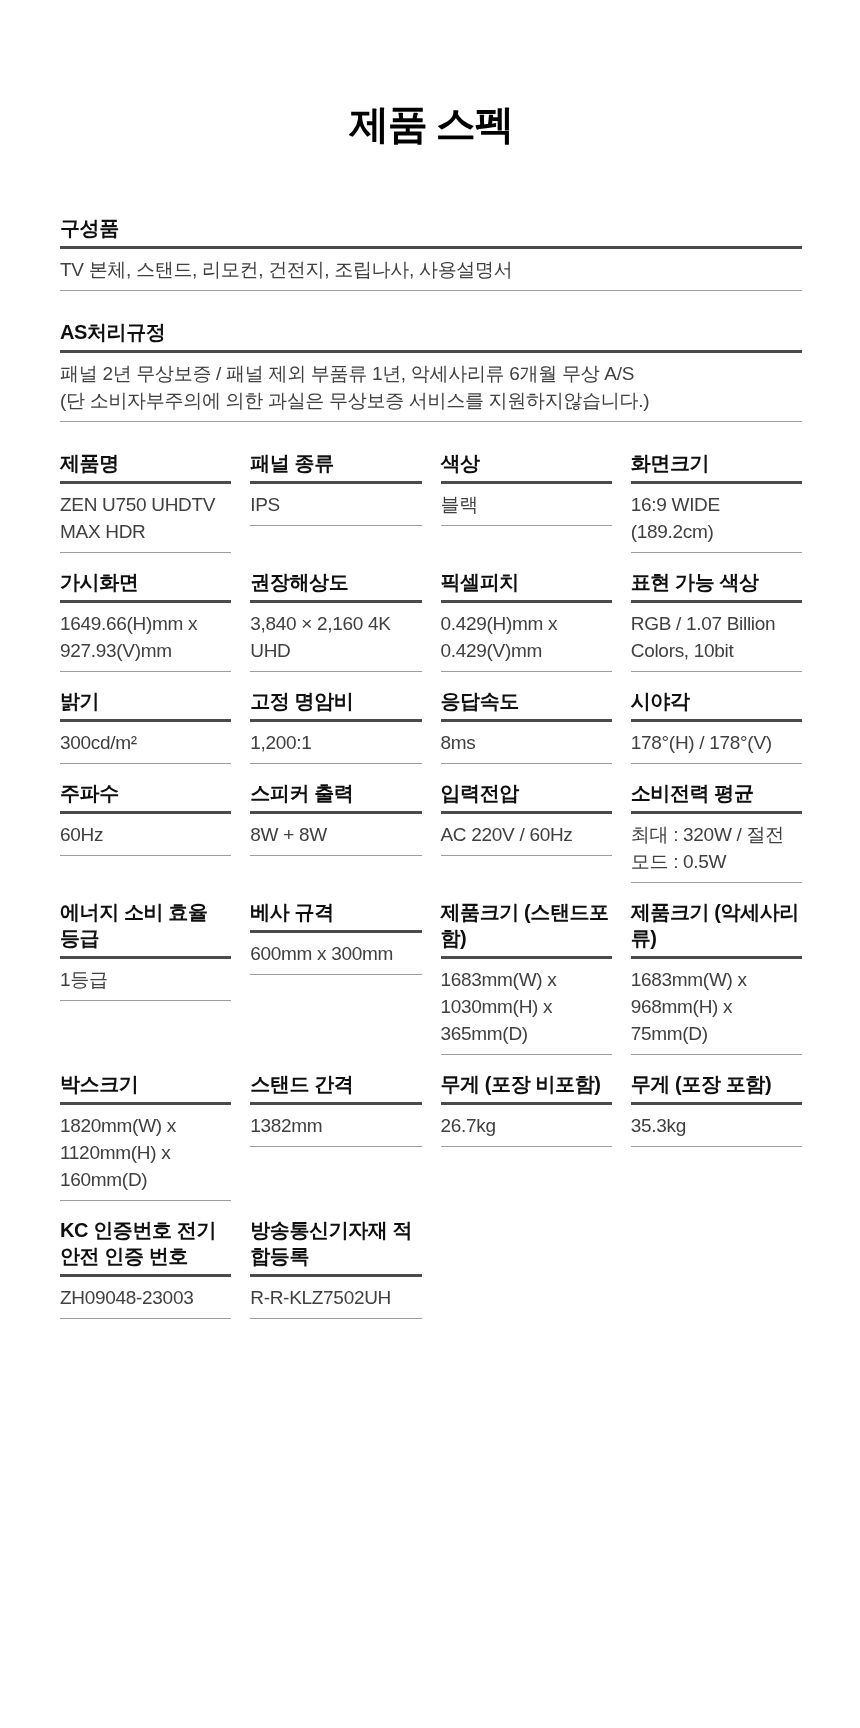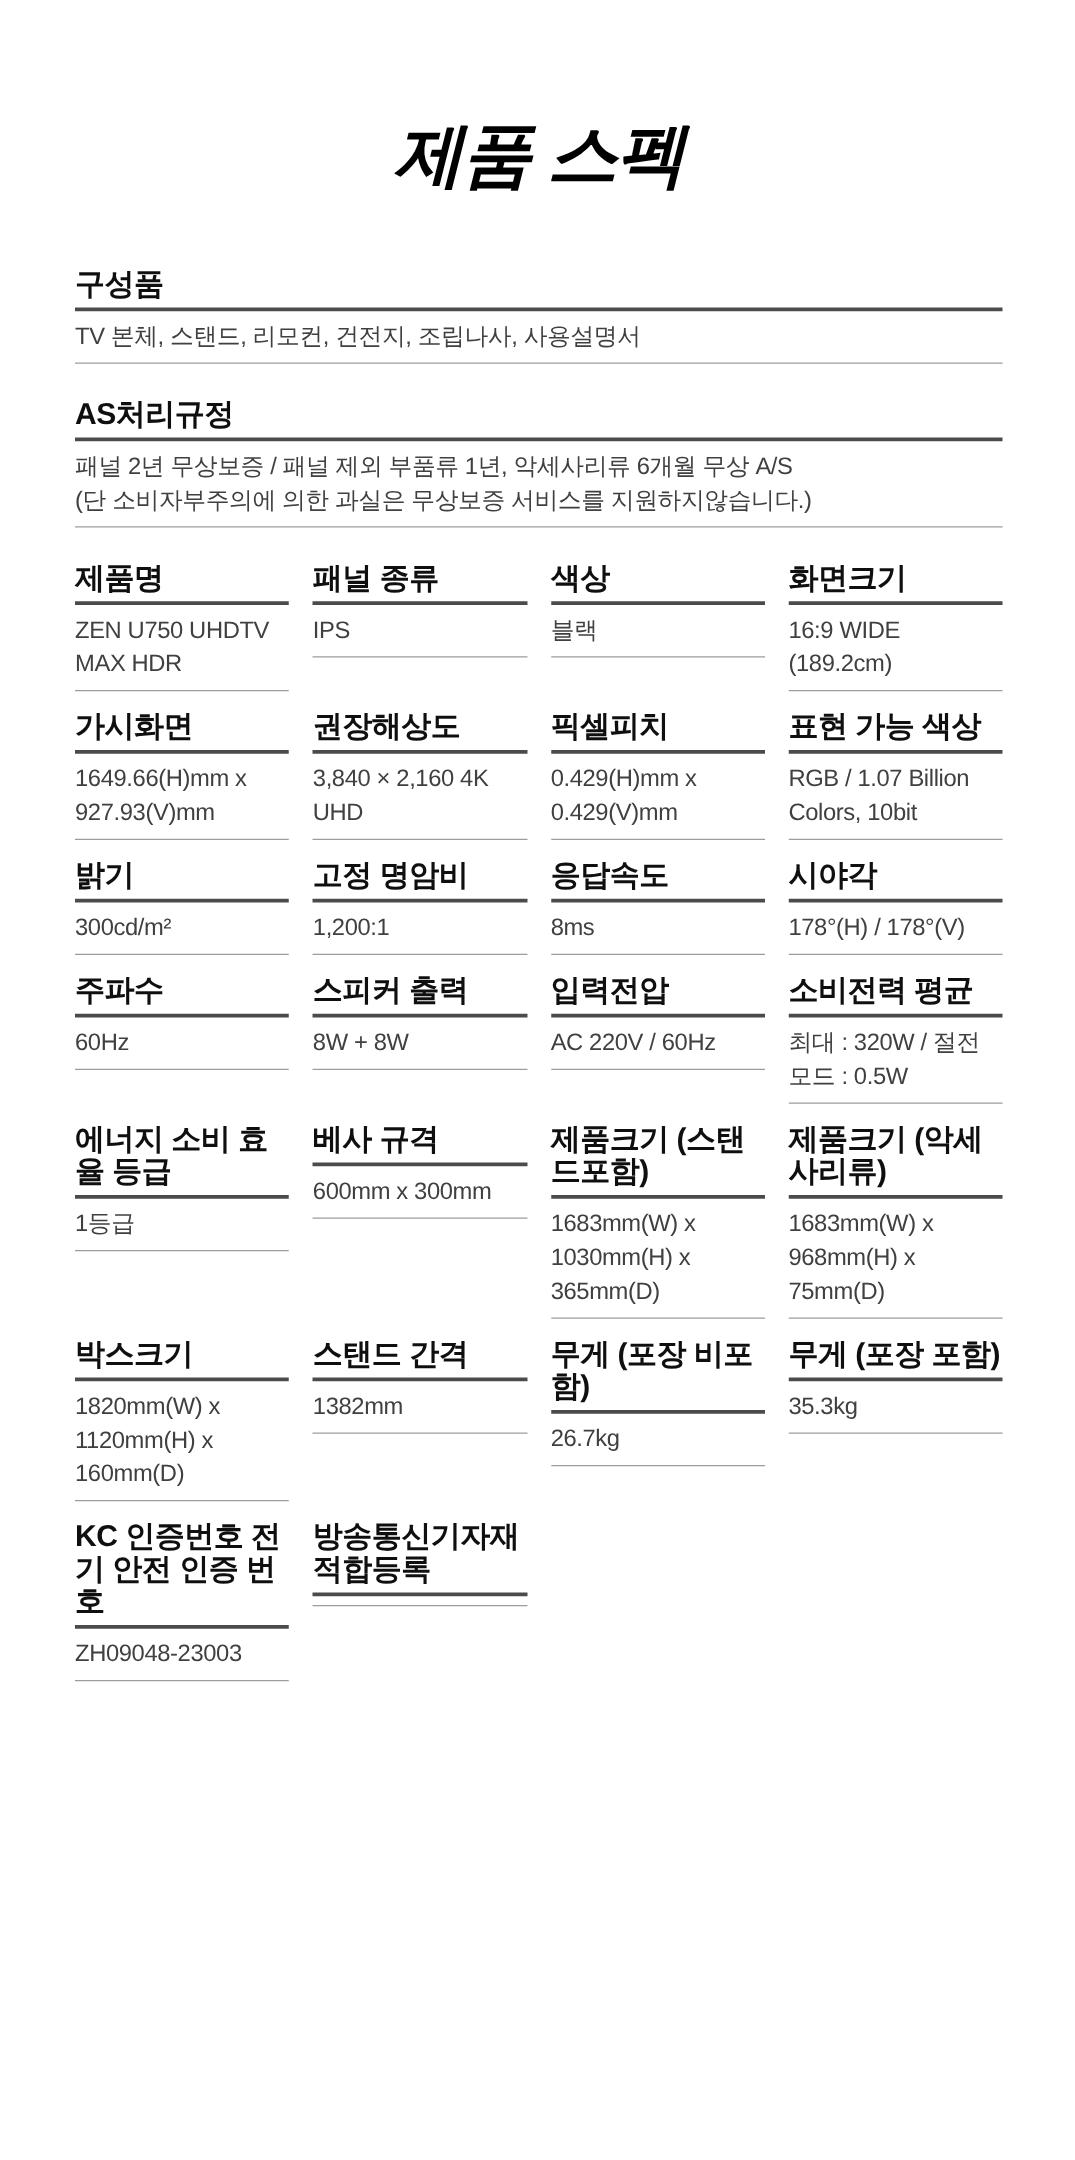--- a/index.html
+++ b/index.html
@@ -16,35 +16,34 @@
   }
   .page {
     box-sizing: border-box;
     width: 860px;
     height: 1728px;
     padding: 95px 58px 0 60px;
   }
   .page-title {
     margin: 0 0 62px 0;
     text-align: center;
-    font-size: 56px;
+    font-size: 40px;
     line-height: 58px;
     font-weight: 800;
     letter-spacing: -1.5px;
     color: #000000;
-    font-style: italic;
   }
   .field {
     margin-bottom: 16px;
   }
   .full-fields .field {
     margin-bottom: 28px;
   }
   .field-label {
-    font-size: 24px;
+    font-size: 20px;
     line-height: 26px;
     font-weight: 700;
     letter-spacing: -0.4px;
     color: #0f0f0f;
   }
   .divider-thick {
     height: 3px;
     background: #4b4b4b;
     margin-top: 5px;
   }
@@ -294,16 +293,19 @@
     <div class="field-label">KC 인증번호 전기 안전 인증 번호</div>
     <div class="divider-thick"></div>
     <div class="field-values">
           <div class="value-line">ZH09048-23003</div>
         </div>
     <div class="divider-thin"></div>
   </div>
       <div class="field">
     <div class="field-label">방송통신기자재 적합등록</div>
     <div class="divider-thick"></div>
+    <div class="field-values">
+          <div class="value-line">R-R-KLZ7502UH</div>
+        </div>
     <div class="divider-thin"></div>
   </div>
     </section>
 </div>
 
 </body></html>

